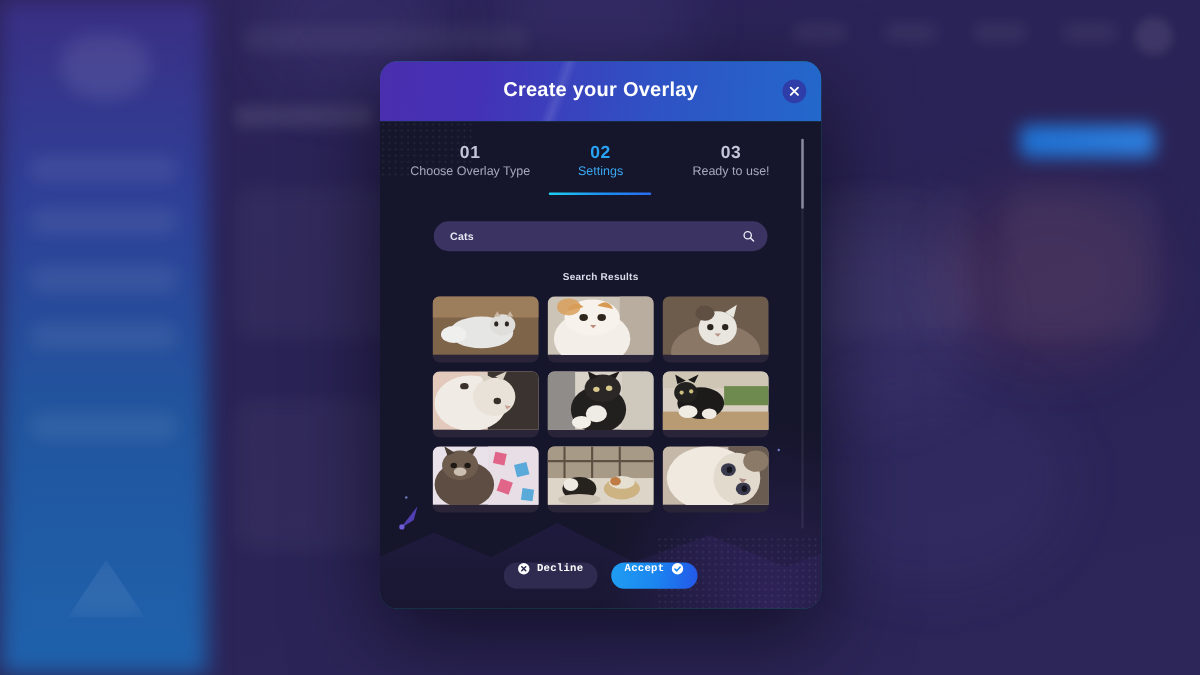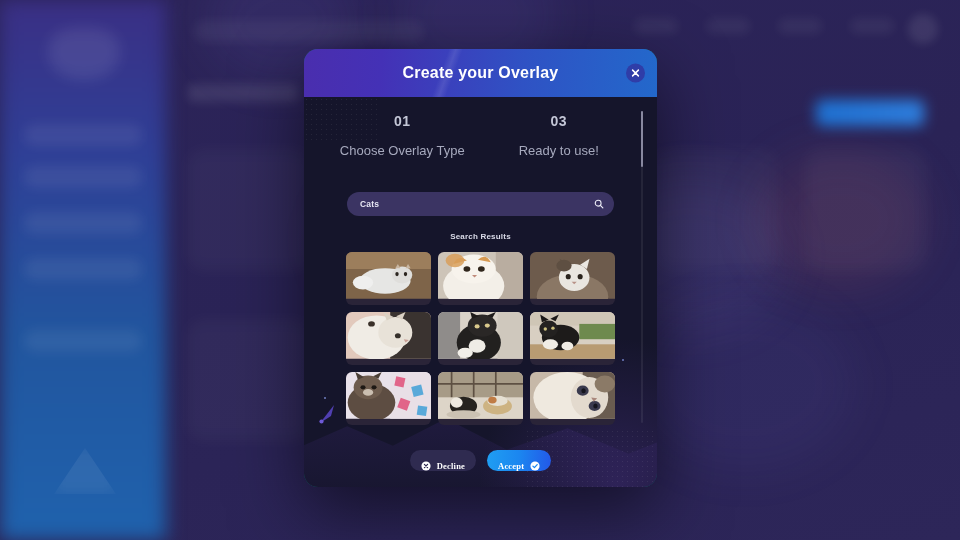--- a/index.html
+++ b/index.html
@@ -235,22 +235,22 @@
     padding-bottom: 13px;
     cursor: pointer;
   }
   .step-num {
     font-size: 14px;
     font-weight: bold;
     color: #c3c6d6;
     letter-spacing: 0.5px;
   }
   .step-label {
-    margin-top: 14px;
-    font-size: 13px;
+    margin-top: 3px;
+    font-size: 10px;
     color: #a6a9bd;
   }
   .step.active .step-num { color: #28a3f5; }
   .step.active .step-label { color: #39a9f2; }
   .step.active::after {
     content: "";
     position: absolute;
     left: 50%;
     transform: translateX(-50%);
     bottom: 0;
@@ -336,31 +336,31 @@
   .footer {
     position: absolute;
     left: 0; right: 0; bottom: 16px;
     display: flex;
     justify-content: center;
     gap: 11px;
     z-index: 4;
   }
   .btn {
     display: flex;
-    align-items: flex-end;
+    align-items: flex-start;
     gap: 6px;
     border: none;
     border-radius: 12px;
     height: 21px;
     padding: 0 11px;
     font-size: 8.5px;
     font-weight: bold;
     color: #ffffff;
     cursor: pointer;
-    font-family: Liberation Serif, serif;
+    font-family: Liberation Mono, monospace;
     letter-spacing: 0.2px;
   }
   .btn-decline { background: #2f2b50; }
   .btn-accept {
     background: linear-gradient(95deg, #1f9ef2 0%, #1b86f0 50%, #2358e8 100%);
   }
   .btn svg { display: block; flex-shrink: 0; }
 </style>
 </head>
 <body>
@@ -426,20 +426,24 @@
         </svg>
         <div class="deco-star" style="left:300px; top:180px;"></div>
         <div class="deco-star" style="left:318px; top:262px;"></div>
         <div class="deco-star" style="left:20px; top:300px;"></div>
       </div>
 
       <div class="steps">
         <div class="step">
           <div class="step-num">01</div>
           <div class="step-label">Choose Overlay Type</div>
+        </div>
+        <div class="step active">
+          <div class="step-num">02</div>
+          <div class="step-label">Settings</div>
         </div>
         <div class="step">
           <div class="step-num">03</div>
           <div class="step-label">Ready to use!</div>
         </div>
       </div>
 
       <div class="search-row">
         <div class="search-box">
           <span class="search-value">Cats</span>

